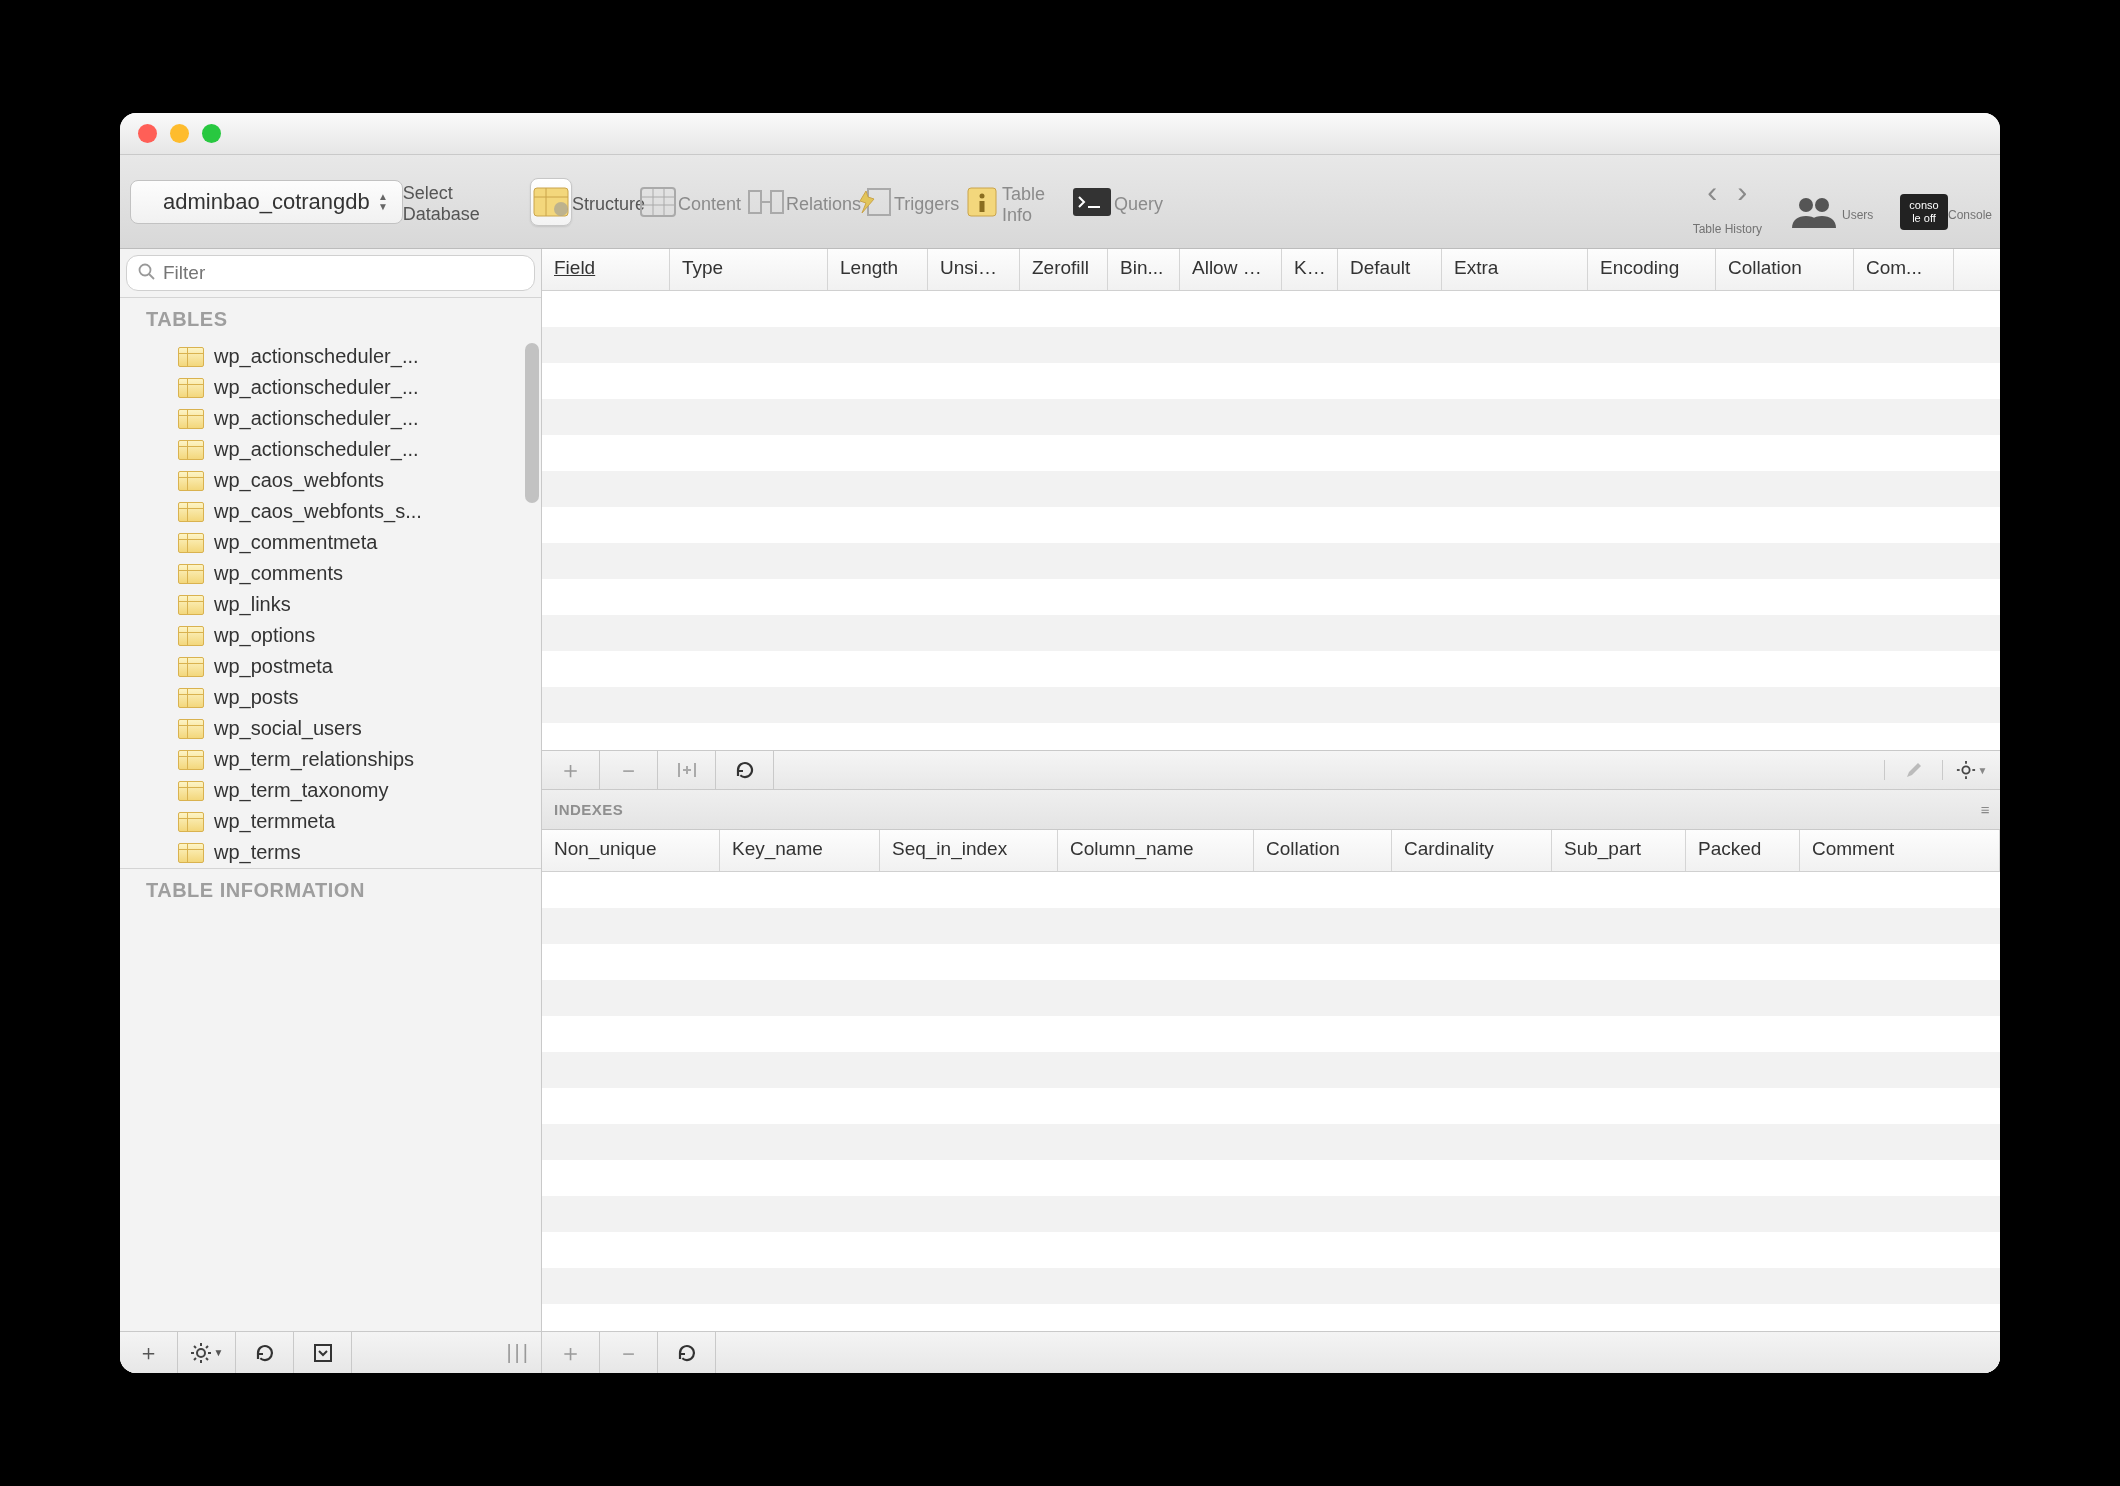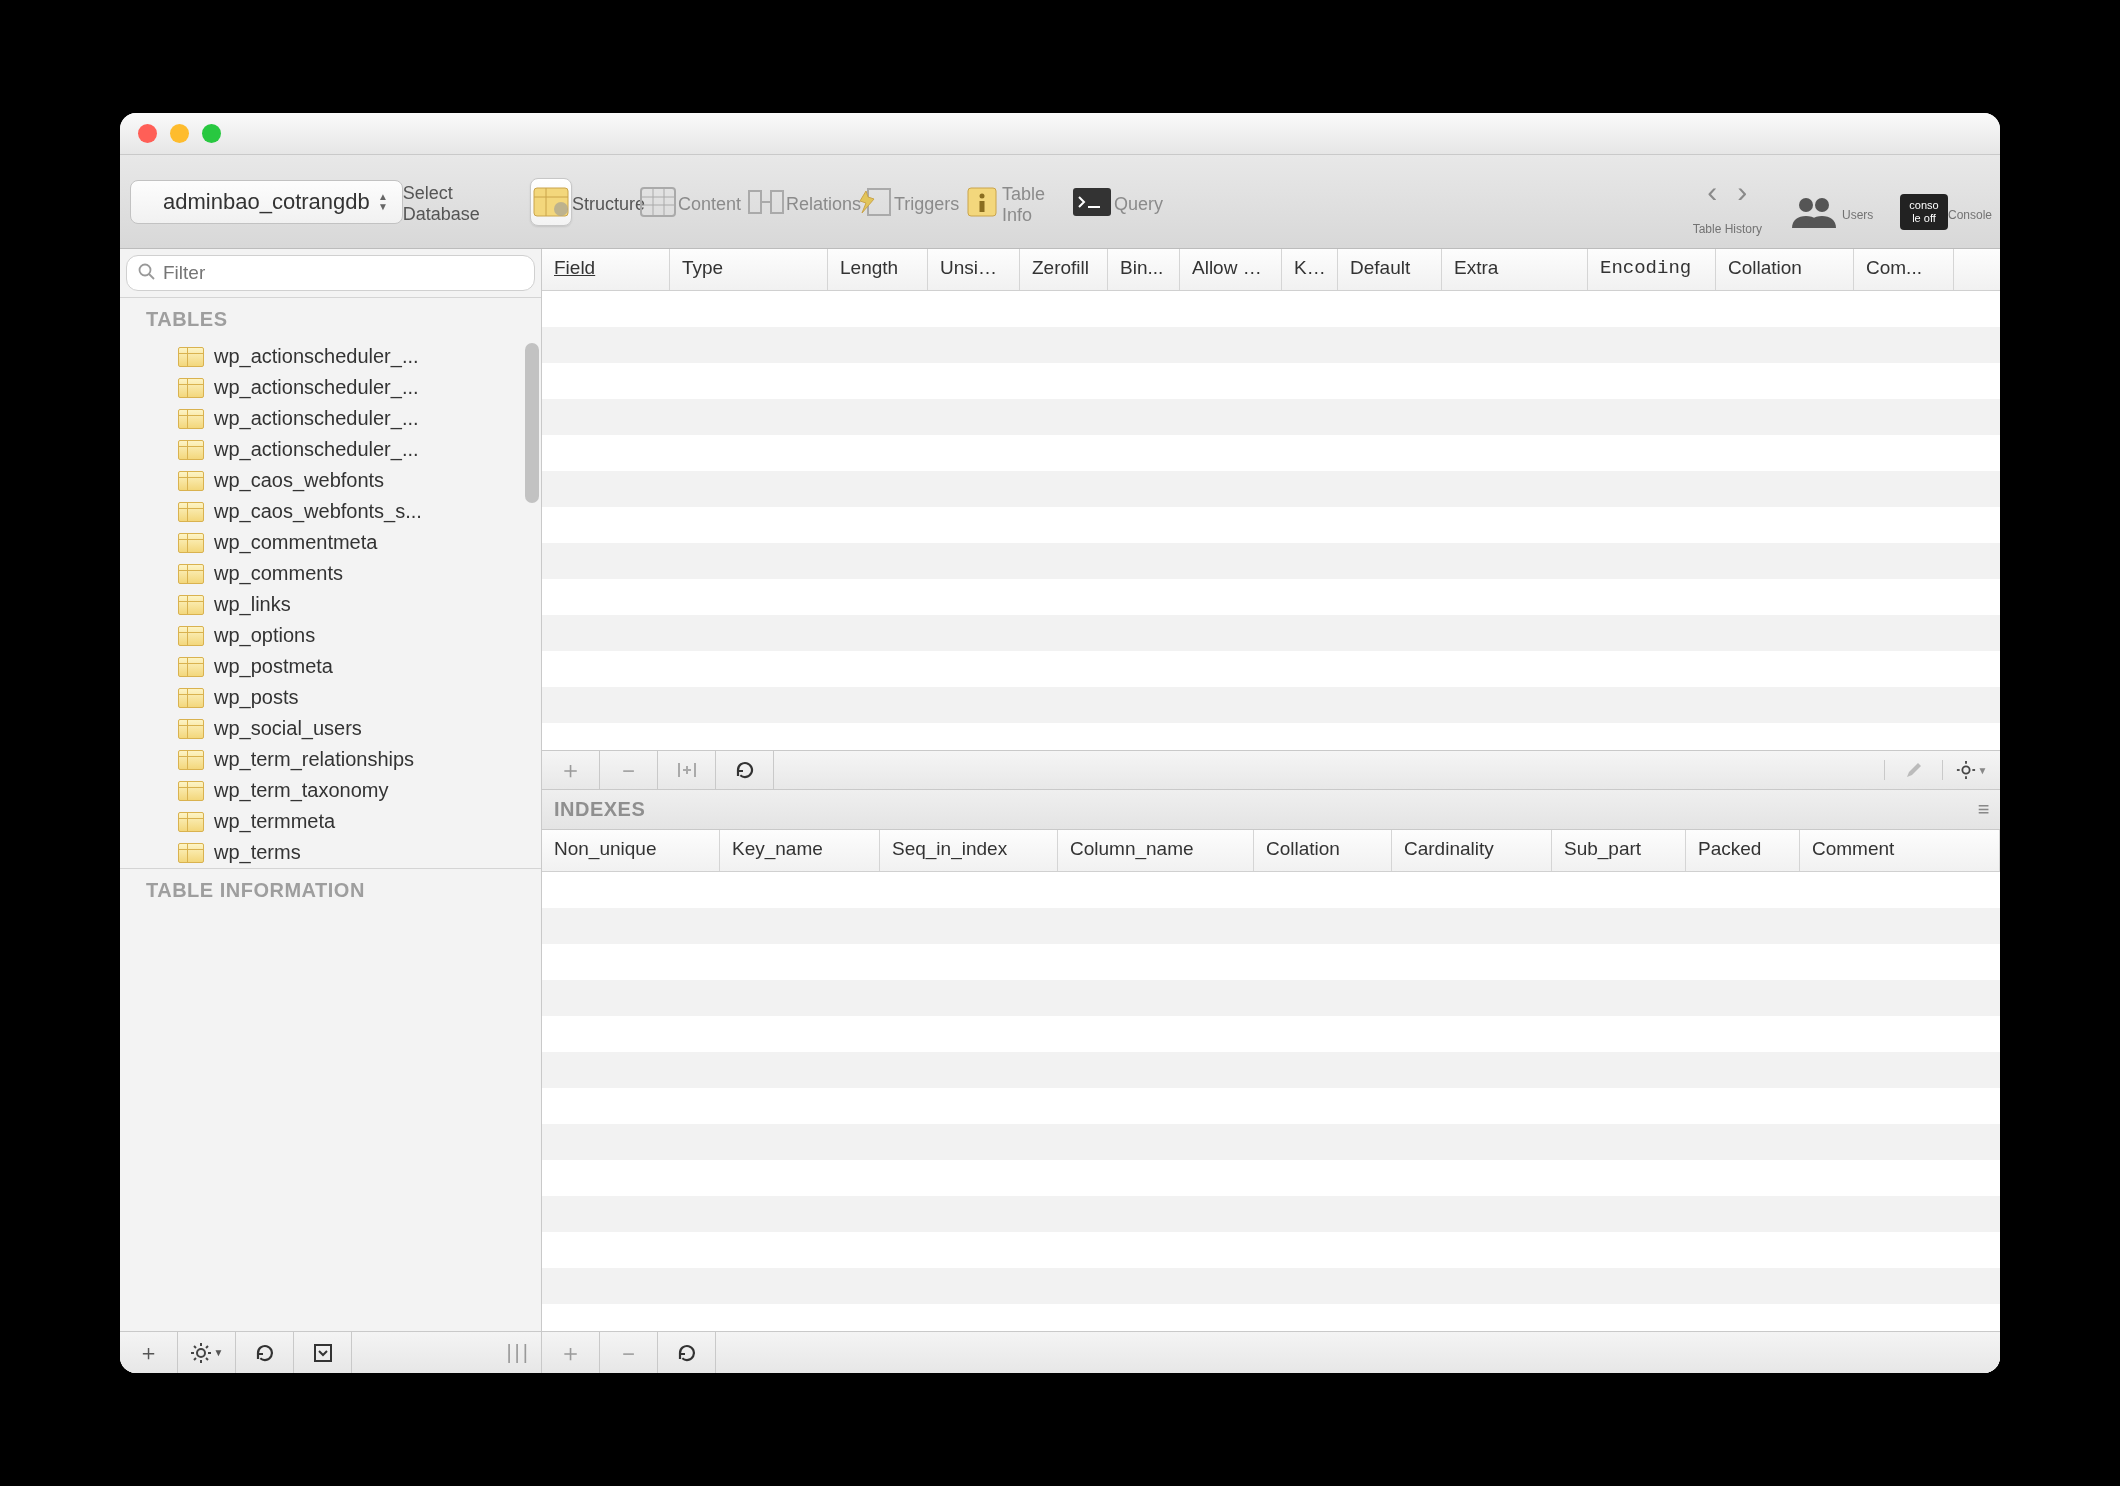--- a/index.html
+++ b/index.html
@@ -60,21 +60,21 @@
   .gh-cell { border-right:1px solid #d5d5d5; padding: 8px 12px; overflow:hidden; white-space:nowrap; text-overflow:ellipsis; }
   .grid-body { flex:1; background: repeating-linear-gradient(#fff 0 36px, #f2f2f2 36px 72px); }
 
   .mid-bar { height:40px; border-top:1px solid #c9c9c9; border-bottom:1px solid #c9c9c9; background:linear-gradient(#f5f5f5,#e8e8e8); display:flex; align-items:center; }
   .mid-bar .btn { width:58px; height:100%; display:flex; align-items:center; justify-content:center; border-right:1px solid #c9c9c9; color:#9a9a9a; font-size:24px; }
   .mid-bar .btn.dark { color:#333; }
   .mid-bar .spacer { flex:1; }
   .mid-bar .right-btns { display:flex; }
   .mid-bar .rbtn { width:58px; height:100%; display:flex; align-items:center; justify-content:center; border-left:1px solid #c9c9c9; color:#888; font-size:20px; }
 
-  .idx-head { height:40px; background:linear-gradient(#efefef,#e4e4e4); border-bottom:1px solid #c9c9c9; display:flex; align-items:center; padding:0 12px; font-size:20px; font-weight:600; color:#8f8f8f; letter-spacing:.5px; position:relative;}
+  .idx-head { height:40px; background:linear-gradient(#efefef,#e4e4e4); border-bottom:1px solid #c9c9c9; display:flex; align-items:center; padding:0 12px; font-size:15px; font-weight:600; color:#8f8f8f; letter-spacing:.5px; position:relative;}
   .idx-head .hmenu { position:absolute; right:10px; color:#888; }
   .idx-cols { height:42px; border-bottom:1px solid #d0d0d0; display:flex; background:linear-gradient(#fdfdfd,#f1f1f1); font-size:19px; color:#333; }
   .idx-body { flex:1; background: repeating-linear-gradient(#fff 0 36px, #f2f2f2 36px 72px); min-height: 252px; }
 
   .bottom-bar { height:42px; border-top:1px solid #c9c9c9; background:linear-gradient(#f4f4f4,#e7e7e7); display:flex; align-items:center; }
   .bottom-bar .btn { width:58px; height:100%; display:flex; align-items:center; justify-content:center; border-right:1px solid #c9c9c9; color:#9a9a9a; font-size:24px; }
 
   
   svg { display:block; }
 </style>
@@ -325,21 +325,21 @@
           <div class="gh-cell" style="width: 128px; text-decoration: underline;">Field</div>
           <div class="gh-cell" style="width: 158px;">Type</div>
           <div class="gh-cell" style="width: 100px;">Length</div>
           <div class="gh-cell" style="width: 92px;">Unsigned</div>
           <div class="gh-cell" style="width: 88px;">Zerofill</div>
           <div class="gh-cell" style="width: 72px;">Bin...</div>
           <div class="gh-cell" style="width: 102px;">Allow Null</div>
           <div class="gh-cell" style="width: 56px;">Key</div>
           <div class="gh-cell" style="width: 104px;">Default</div>
           <div class="gh-cell" style="width: 146px;">Extra</div>
-          <div class="gh-cell" style="width: 128px; font-family: Liberation Mono, monospace;">Encoding</div>
+          <div class="gh-cell" style="width: 128px;">Encoding</div>
           <div class="gh-cell" style="width: 138px;">Collation</div>
           <div class="gh-cell" style="width: 100px;">Com...</div>
         </div>
       <div class="grid-body" style="flex:1"></div>
 
       <div class="mid-bar">
         <div class="btn">＋</div>
         <div class="btn">－</div>
         <div class="btn">
           <svg width="24" height="18" viewBox="0 0 24 18">

